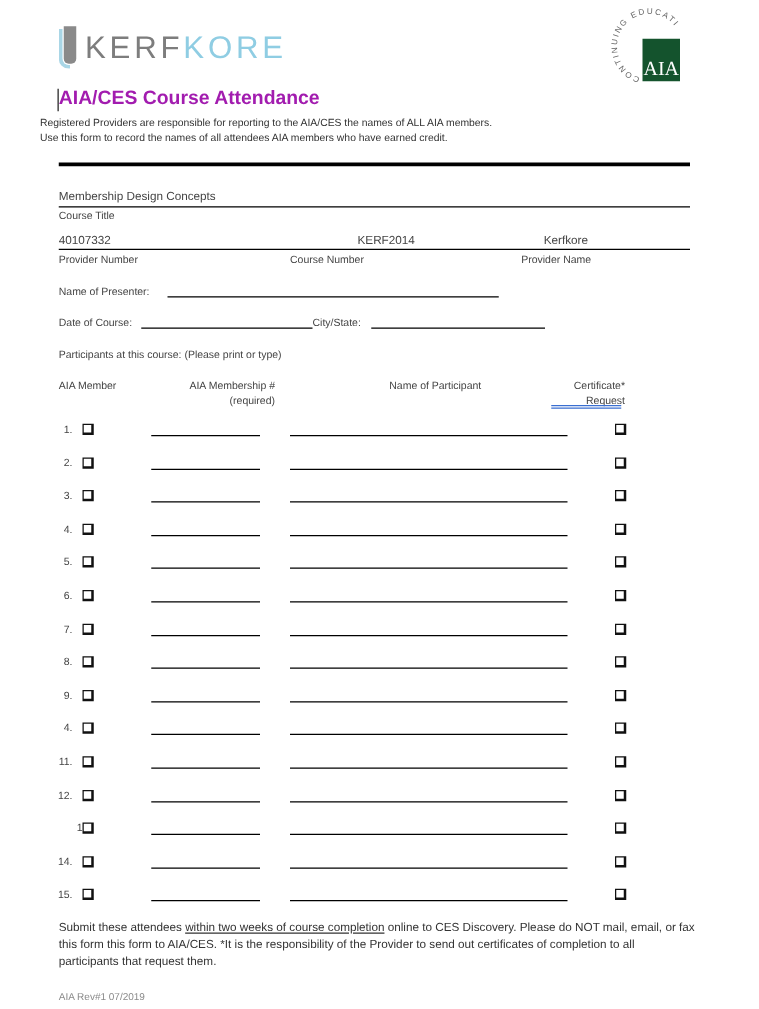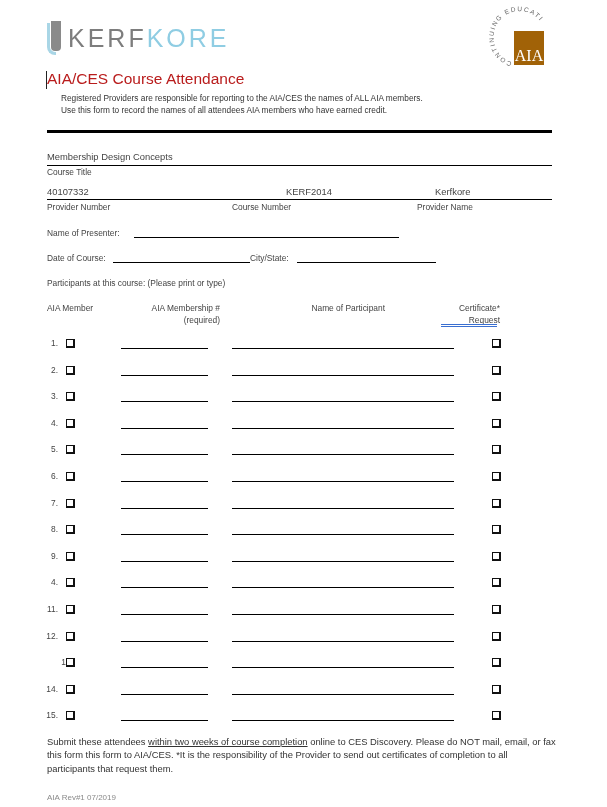--- a/index.html
+++ b/index.html
@@ -10,26 +10,26 @@
   .logo { left: 47px; top: 20px; height: 36px; display: flex; align-items: center; }
   .logo-mark { width: 16px; height: 34px; position: relative; margin-right: 5px; }
   .logo-mark .bar-blue { position: absolute; left: 0; top: 2px; width: 9px; height: 32px; border-left: 3px solid #a9d6e6; border-bottom: 3px solid #a9d6e6; border-radius: 0 0 0 8px; box-sizing: border-box; }
   .logo-mark .bar-gray { position: absolute; left: 4px; top: 0; width: 10px; height: 30px; background: #8a8a8a; border-radius: 0 0 4px 4px; }
   .logo-text { font-size: 25px; letter-spacing: 3px; font-family: "Liberation Sans", sans-serif; font-weight: normal; }
   .logo-kerf { color: #7d7d7d; }
   .logo-kore { color: #8fcde3; }
 
   
   .seal { left: 478px; top: 4px; width: 70px; height: 62px; }
-  .seal-box { position: absolute; right: 4px; top: 27px; width: 30px; height: 34px; background: #a16207; color: #fff; font-family: "Liberation Serif", serif; font-size: 16px; display: flex; align-items: flex-end; justify-content: center; }
-
-  
-  .title { left: 47px; top: 70px; font-size: 15.5px; color: #b91c1c; }
+  .seal-box { position: absolute; right: 4px; top: 27px; width: 30px; height: 34px; background: #14532d; color: #fff; font-family: "Liberation Serif", serif; font-size: 16px; display: flex; align-items: flex-end; justify-content: center; }
+
+  
+  .title { left: 47px; top: 70px; font-size: 15.5px; color: #a21caf; font-weight: bold; }
   .title::before { content: ""; position: absolute; left: -1px; top: 1px; width: 1px; height: 18px; background: #222; }
-  .intro { left: 61px; top: 92px; font-size: 8.3px; line-height: 12.3px; color: #333; }
+  .intro { left: 32px; top: 92px; font-size: 8.3px; line-height: 12.3px; color: #333; }
   .rule-heavy { left: 47px; top: 130px; width: 505px; height: 3px; background: #000; }
 
   
   .field-val { font-size: 9.4px; color: #444; }
   .field-lbl { font-size: 8.4px; color: #444; }
   .rule { height: 1px; background: #000; }
 
   
   .col-hdr { font-size: 8.4px; color: #444; text-align: right; line-height: 12px; }
   .row-num { font-size: 8.4px; color: #444; width: 20px; text-align: right; }

